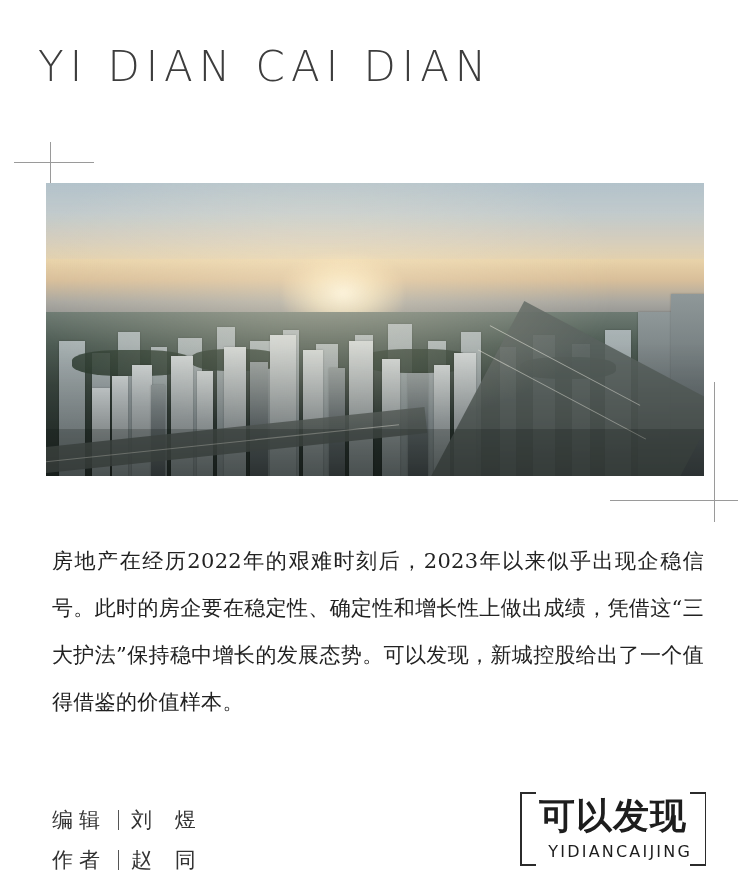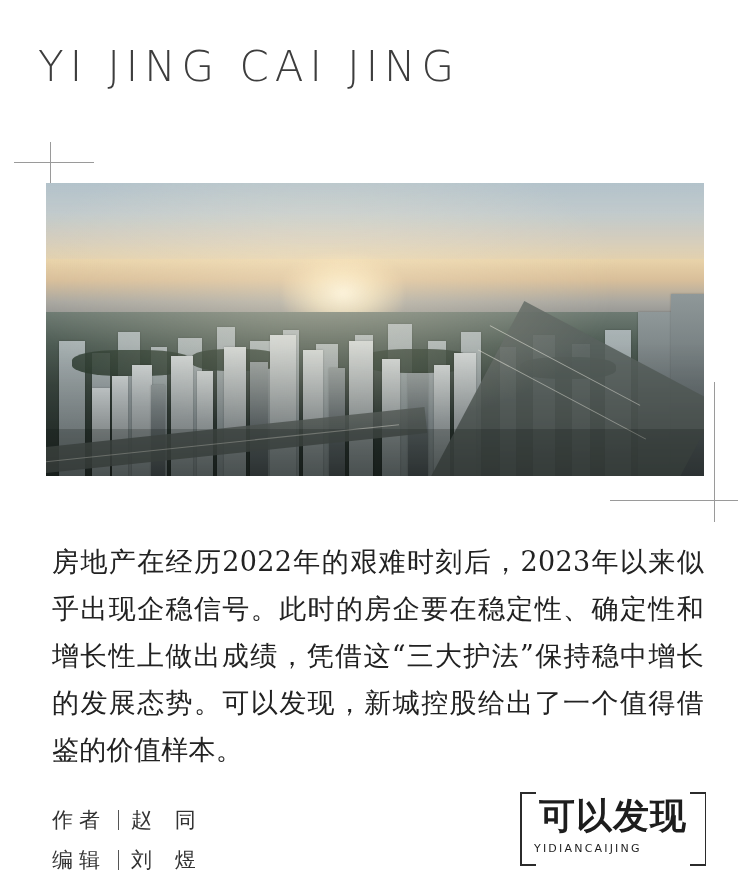--- a/index.html
+++ b/index.html
@@ -135,21 +135,21 @@
     background: rgba(20,26,24,0.22);
   }
 
   
   .lede {
     position: absolute;
     left: 52px;
     top: 538px;
     width: 652px;
     font-family: "DejaVu Serif", "Liberation Serif", serif;
-    font-size: 27px;
+    font-size: 21px;
     line-height: 47px;
     color: #222222;
     letter-spacing: 0.3px;
     text-align: justify;
   }
 
   
   .byline {
     position: absolute;
     left: 52px;
@@ -211,31 +211,31 @@
     font-weight: bold;
     font-size: 36px;
     color: #1d1d1d;
     letter-spacing: 1px;
     line-height: 44px;
   }
   .logo .en {
     position: absolute;
     left: 14px; top: 52px;
     width: 158px;
-    text-align: left;
+    text-align: right;
     font-family: "DejaVu Sans", sans-serif;
-    font-size: 11px;
+    font-size: 16px;
     letter-spacing: 2.2px;
     color: #1d1d1d;
   }
 </style>
 </head>
 <body>
 
-<div class="masthead">YI JING CAI JING</div>
+<div class="masthead">YI DIAN CAI DIAN</div>
 
 <div class="cross cross-tl">
   <div class="h"></div>
   <div class="v"></div>
 </div>
 <div class="cross cross-br">
   <div class="h"></div>
   <div class="v"></div>
 </div>
 
@@ -300,28 +300,28 @@
 
   <div class="blurtop"></div>
   <div class="blurbot"></div>
   <div class="veil"></div>
 </div>
 
 <div class="lede">房地产在经历2022年的艰难时刻后，2023年以来似乎出现企稳信号。此时的房企要在稳定性、确定性和增长性上做出成绩，凭借这“三大护法”保持稳中增长的发展态势。可以发现，新城控股给出了一个值得借鉴的价值样本。</div>
 
 <div class="byline">
   <div class="row">
+    <span class="lbl">编辑</span>
+    <span class="sep"></span>
+    <span class="val">刘 煜</span>
+  </div>
+  <div class="row">
     <span class="lbl">作者</span>
     <span class="sep"></span>
     <span class="val">赵 同</span>
-  </div>
-  <div class="row">
-    <span class="lbl">编辑</span>
-    <span class="sep"></span>
-    <span class="val">刘 煜</span>
   </div>
 </div>
 
 <div class="logo">
   <div class="bracket-l"></div>
   <div class="bracket-l-top"></div>
   <div class="bracket-l-bot"></div>
   <div class="bracket-r"></div>
   <div class="bracket-r-top"></div>
   <div class="bracket-r-bot"></div>

